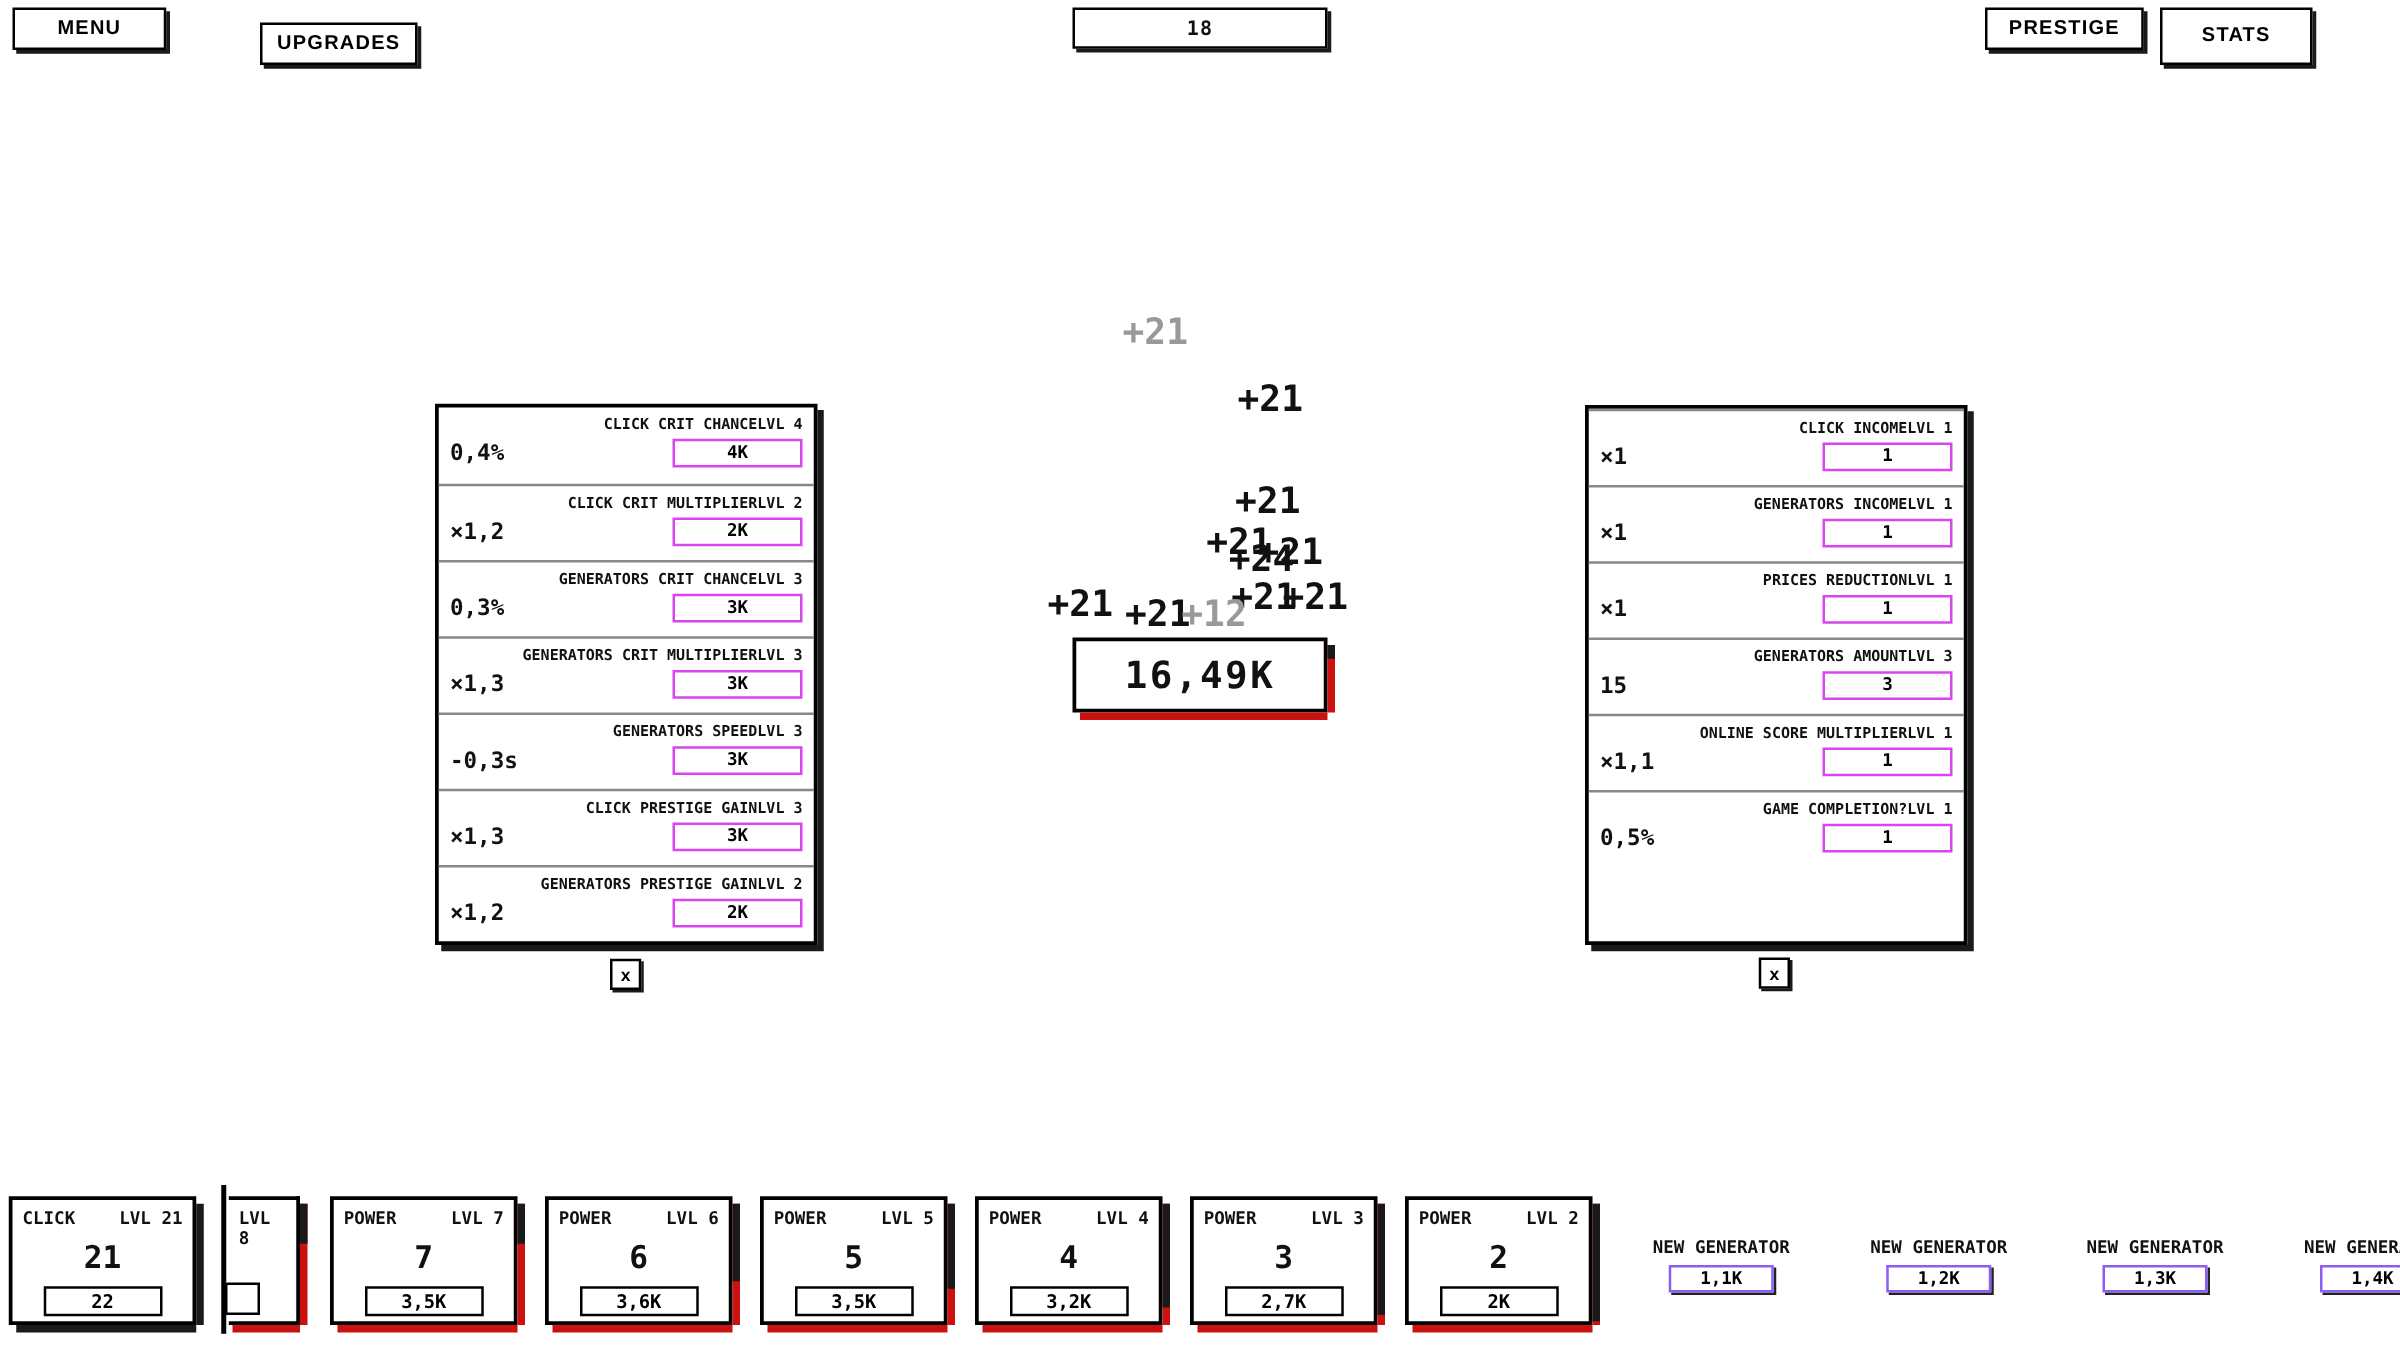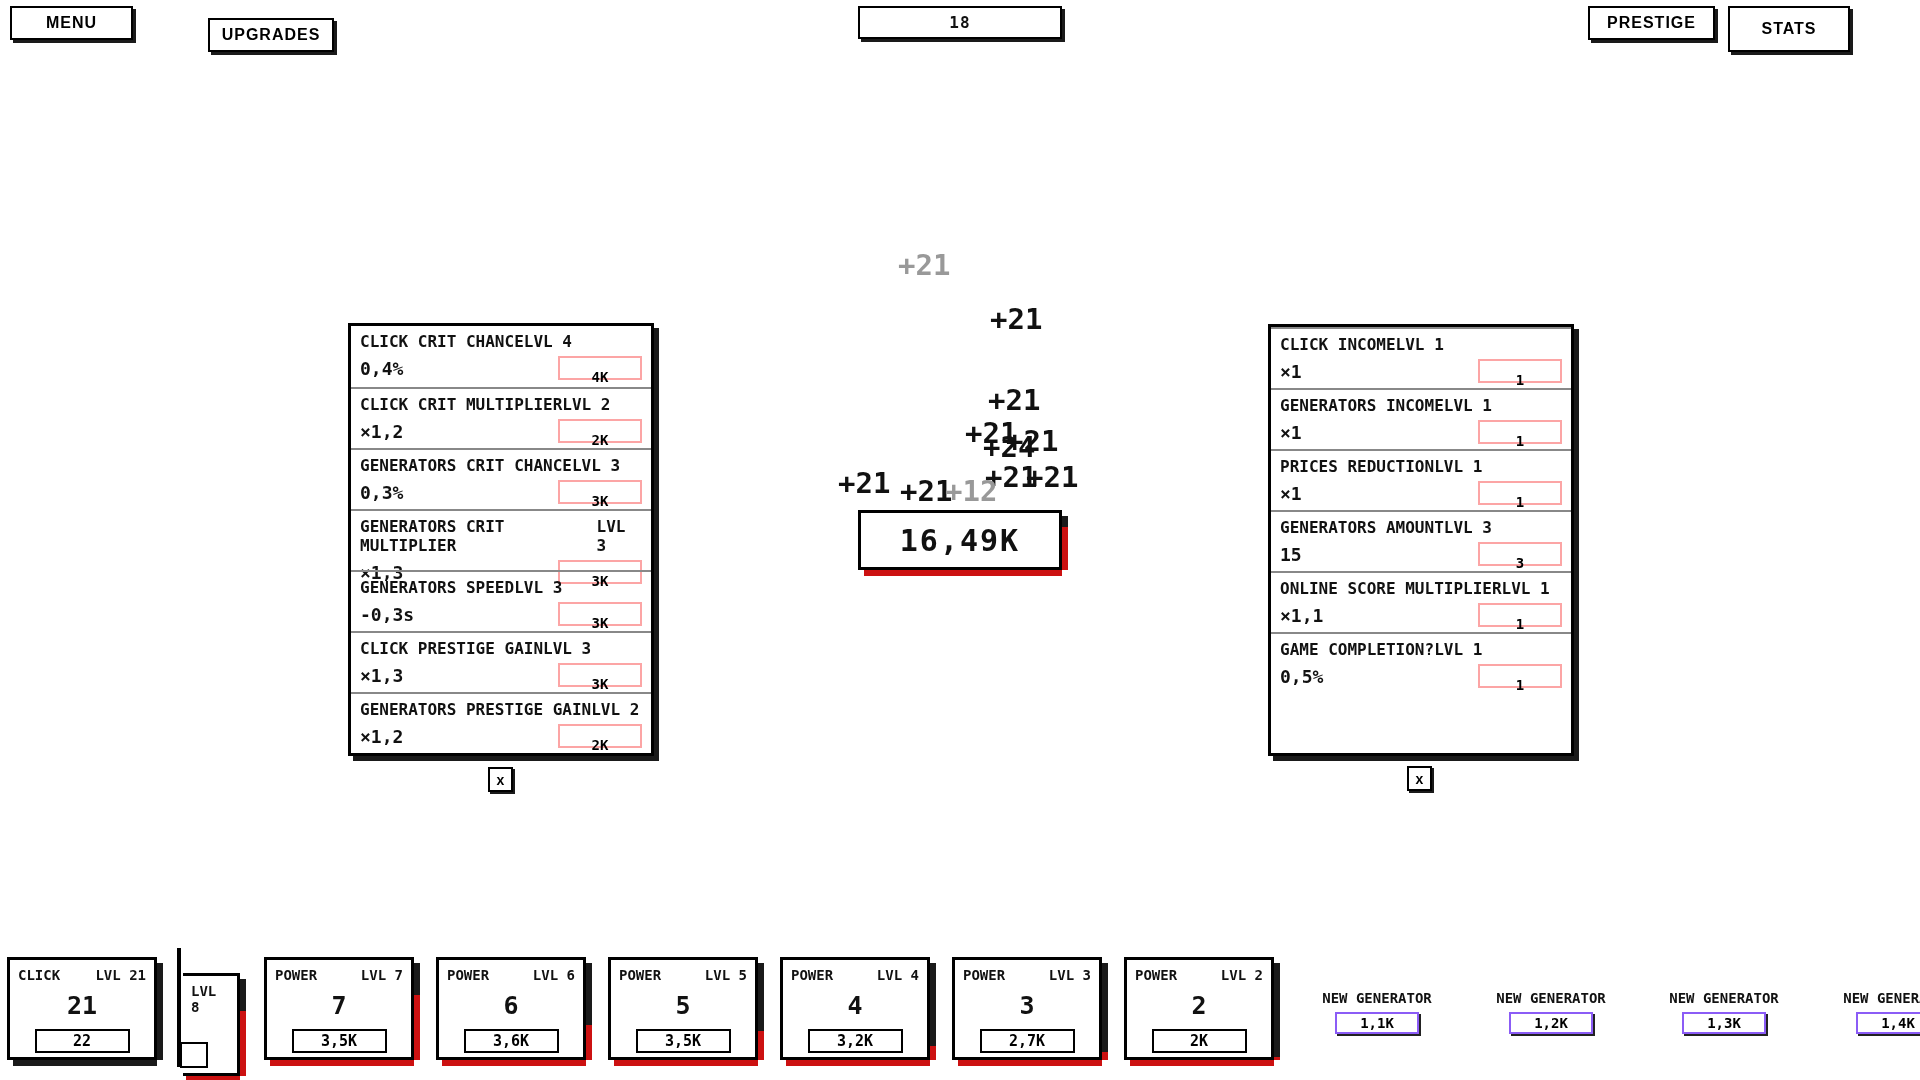--- a/index.html
+++ b/index.html
@@ -8,25 +8,25 @@
 
   
   .btn3d { position:absolute; background:#fff; border:2px solid #000;
     box-shadow:3px 3px 0 #1a1a1a; font-size:16px; font-weight:bold;
     display:flex; align-items:center; justify-content:center; letter-spacing:1px; }
 
   
   .panel { position:absolute; background:#fff; border:3px solid #000; box-shadow:5px 5px 0 #1a1a1a; }
   .prow { height:61px; padding:6px 9px 0 9px; position:relative; }
   .prow + .prow, .prow.after-head { border-top:2px solid #888; }
-  .prow-top { display:flex; justify-content:flex-start; font-size:16px; }
+  .prow-top { display:flex; justify-content:flex-end; font-size:12px; }
   .prow-bottom { display:flex; justify-content:space-between; align-items:center; margin-top:5px; }
   .prow-val { font-size:18px; }
-  .price-btn { width:84px; height:23px; background:#fff; border:2px solid #fca5a5;
-    font-family:inherit; font-weight:bold; font-size:14px; text-align:center; line-height:19px; padding:10px; }
+  .price-btn { width:104px; height:23px; background:#fff; border:2px solid #d946ef;
+    font-family:inherit; font-weight:bold; font-size:14px; text-align:center; line-height:19px; padding:0; }
   .phead { height:61px; padding:6px 9px 0 9px; }
   .phead-top { display:flex; justify-content:space-between; font-size:14px; }
   .restart-btn { display:block; width:186px; height:23px; margin:7px auto 0 auto; background:#fff;
     border:2px solid #000; font-family:inherit; font-weight:bold; font-size:14px; padding:0; }
   .close-btn { position:absolute; width:25px; height:25px; background:#fff; border:2px solid #000;
     box-shadow:2px 2px 0 #1a1a1a; font-size:14px; font-weight:bold; text-align:center; line-height:20px; }
 
   
   .float { position:absolute; font-size:29px; font-weight:bold; color:#111; white-space:nowrap; }
   .float.gray { color:#999; }
@@ -47,21 +47,21 @@
   .shB.black, .shR.black { background:#1a1a1a; }
 
   
   .newgen { position:absolute; top:990px; width:170px; text-align:center; }
   .newgen-label { font-size:14px; }
   .newgen-btn { width:84px; height:22px; margin-top:6px; background:#fff; border:2px solid #8b5cf6;
     box-shadow:2px 2px 0 #222; font-family:inherit; font-weight:bold; font-size:14px; padding:0; }
 
   .vline { position:absolute; left:177px; top:948px; width:4px; height:119px; background:#000; }
   .partial-card { position:absolute; left:183px; top:957px; width:57px; height:103px; background:#fff;
-    border:3px solid #000; border-left:none;margin-top:16px; }
+    border:3px solid #000; border-left:none; }
   .partial-btn { position:absolute; left:-3px; bottom:5px; width:28px; height:26px; background:#fff; border:2px solid #000; }
 </style>
 </head>
 <body>
 
 <button class="btn3d" style="left:10px;top:6px;width:123px;height:34px">MENU</button>
 <button class="btn3d" style="left:208px;top:18px;width:126px;height:34px">UPGRADES</button>
 <div class="btn3d" style="left:858px;top:6px;width:204px;height:33px">18</div>
 <button class="btn3d" style="left:1588px;top:6px;width:127px;height:34px">PRESTIGE</button>
 <button class="btn3d" style="left:1728px;top:6px;width:122px;height:46px">STATS</button>

